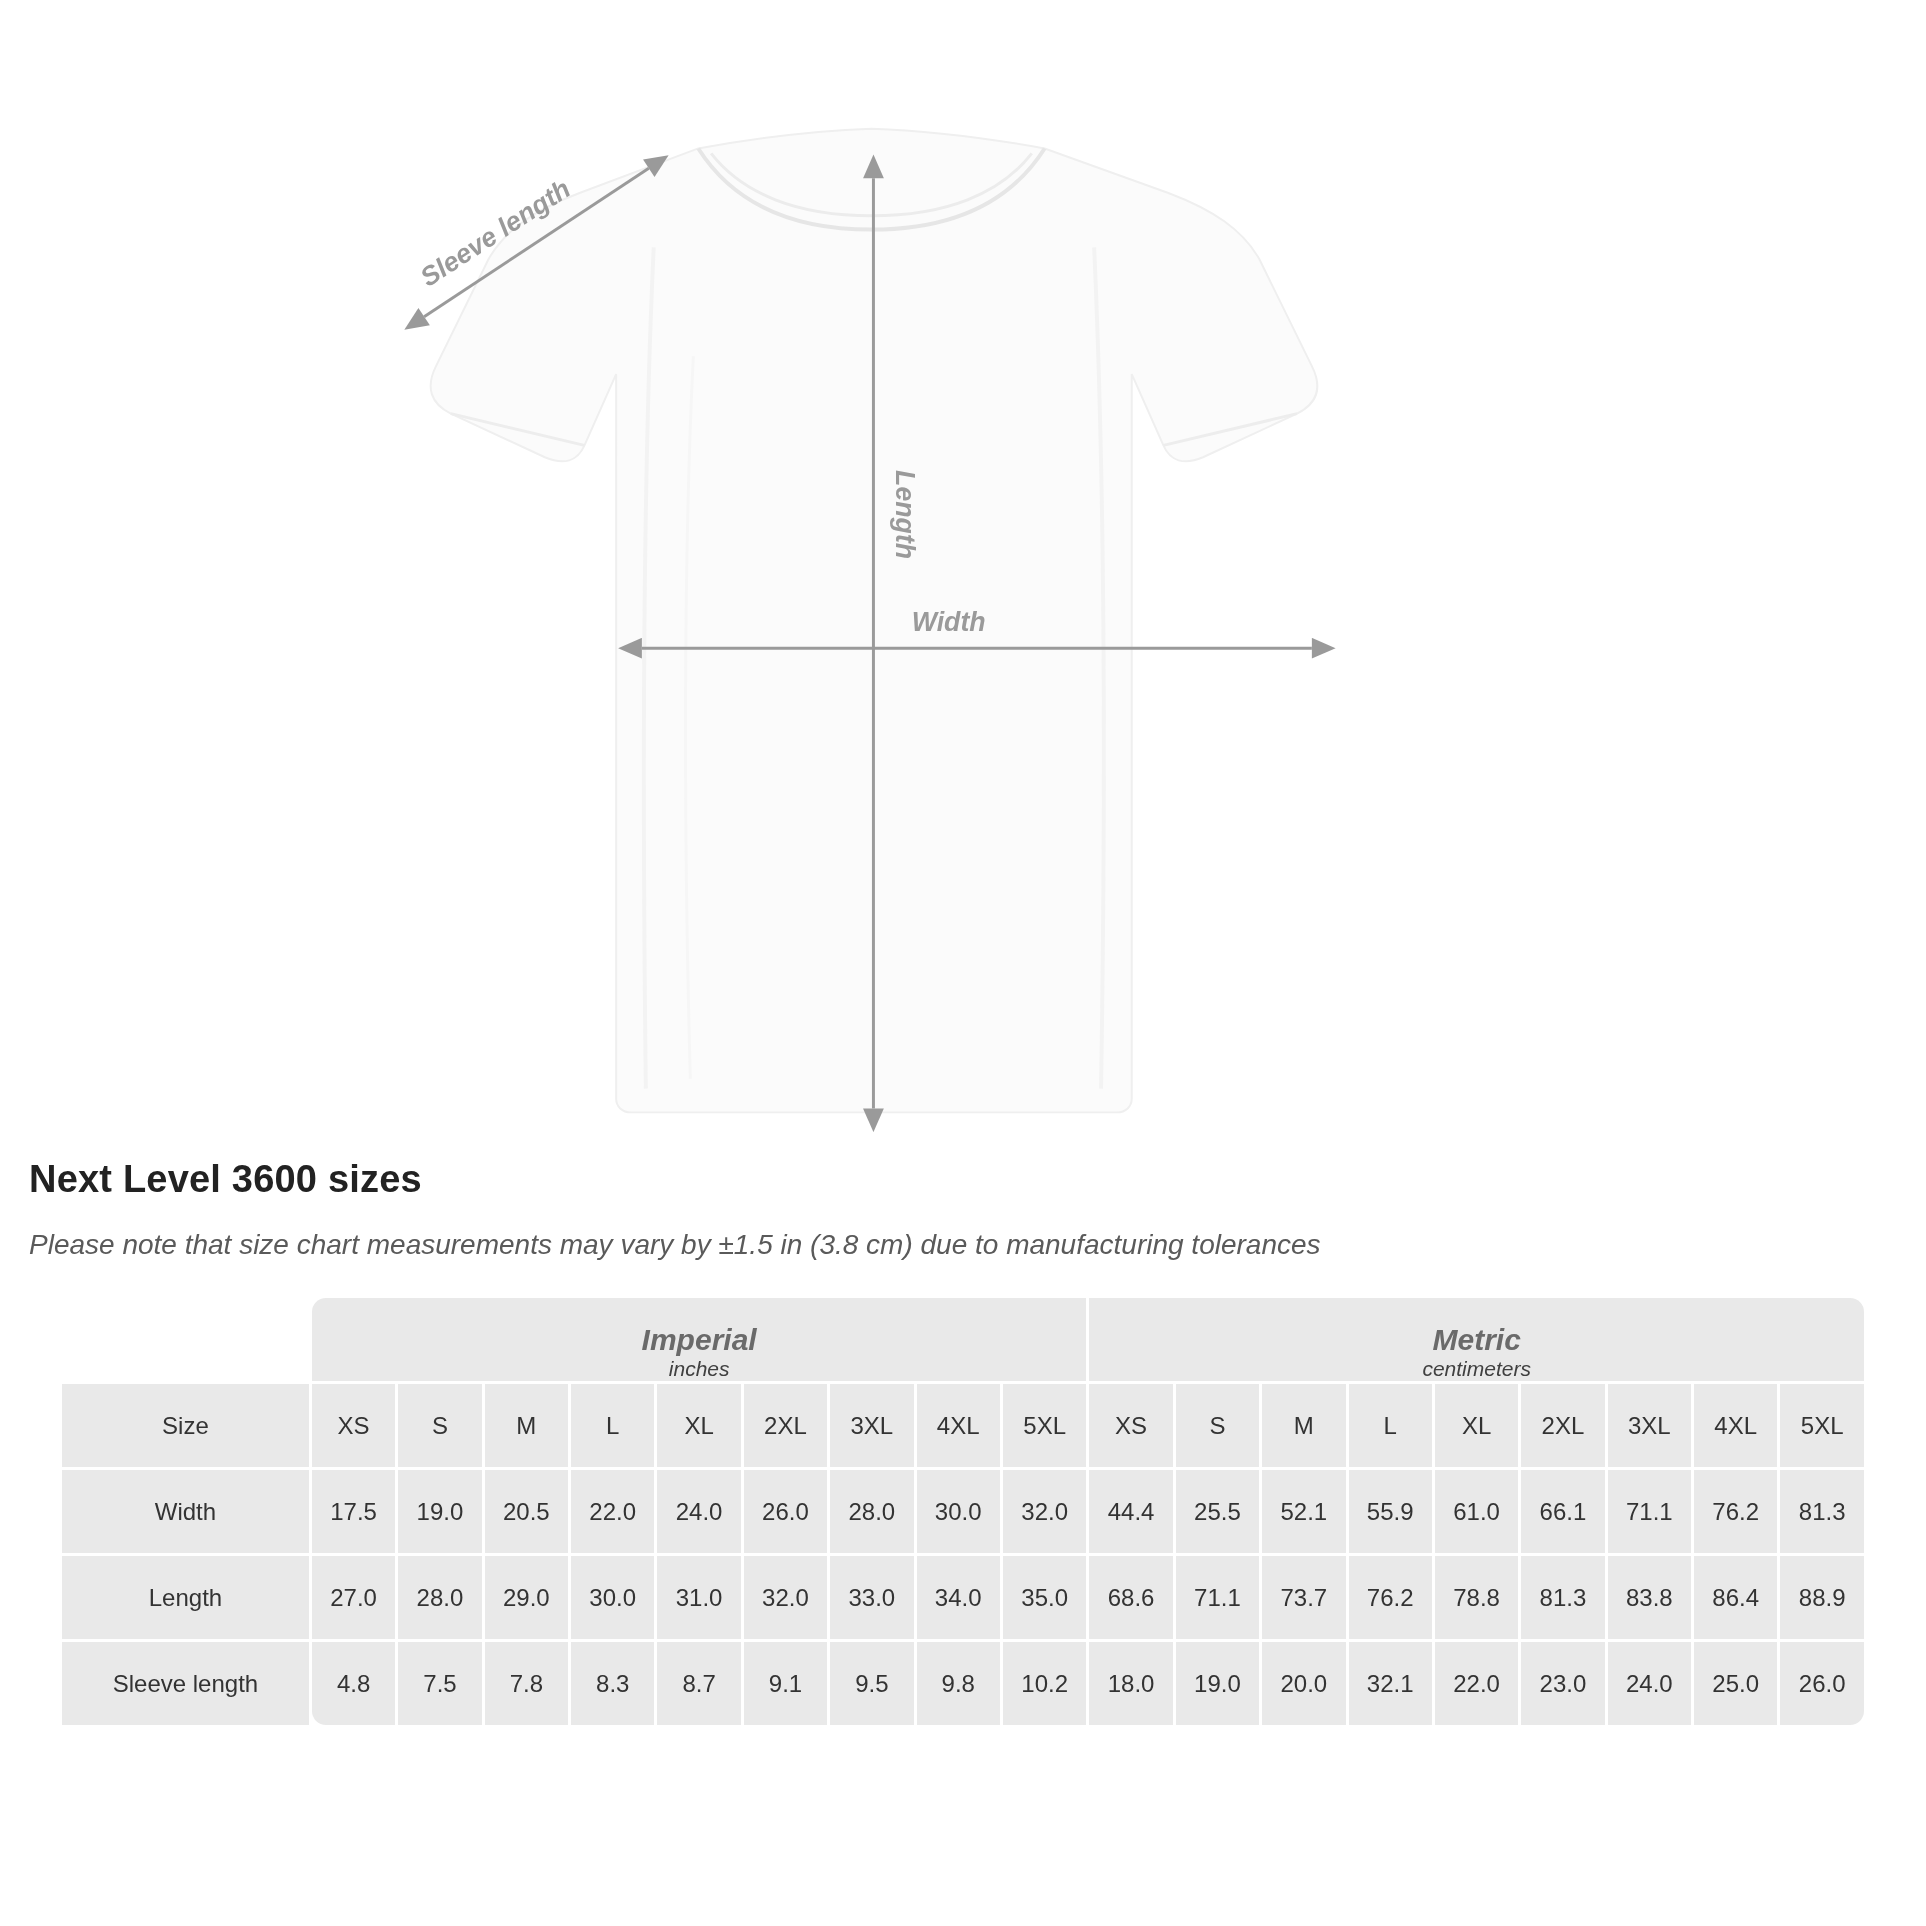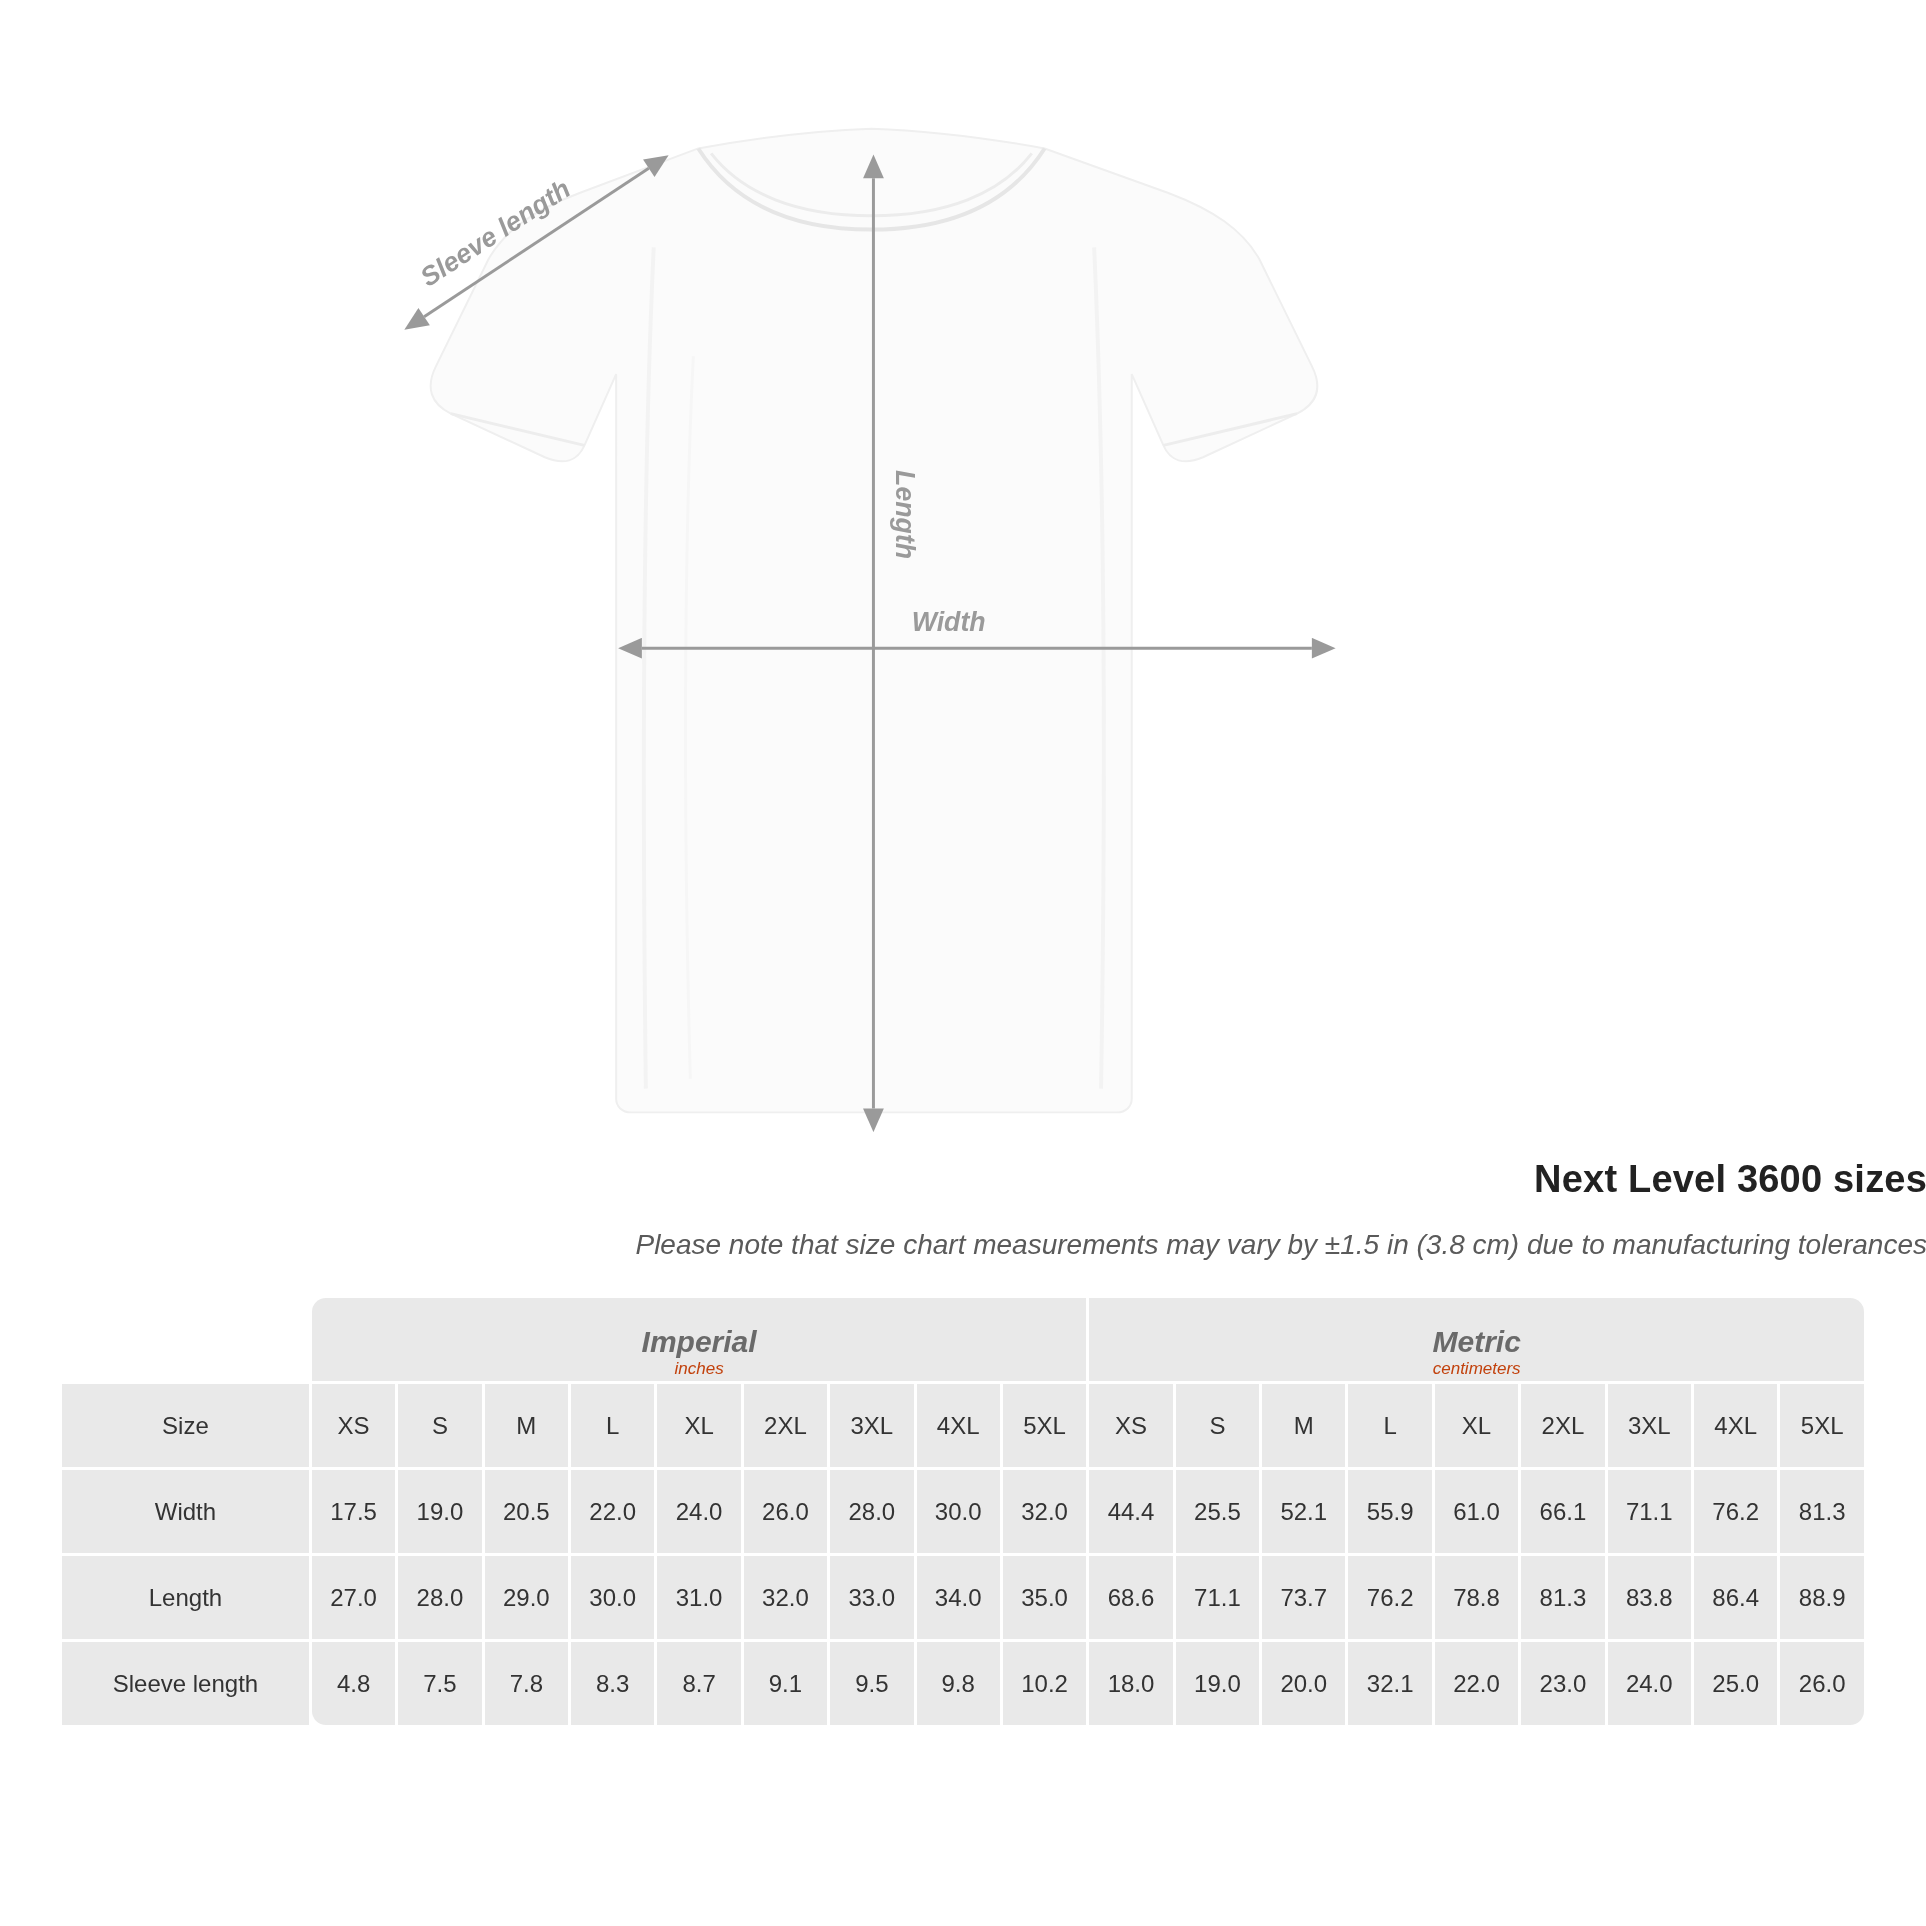--- a/index.html
+++ b/index.html
@@ -27,21 +27,21 @@
     height: 1148px;
   }
   .shirt-svg {
     position: absolute;
     left: 0;
     top: 0;
   }
 
   
   .titles {
-    text-align: right;
+    text-align: left;
     margin-top: 10px;
     padding-left: 29px;
   }
   .chart-title {
     font-size: 38px;
     font-weight: bold;
     color: #222222;
     letter-spacing: 0.2px;
   }
   .chart-note {
@@ -72,24 +72,24 @@
   }
   .unit-head {
     font-size: 30px;
     font-style: italic;
     font-weight: bold;
     color: #6a6a6a;
     line-height: 1.18;
     margin-top: 24px;
   }
   .unit-sub {
-    font-size: 17px;
+    font-size: 21px;
     font-style: italic;
     font-weight: normal;
-    color: #c2410c;
+    color: #404040;
   }
   .unit-cell {
     height: 117px;
   }
   .corner-cell {
     background: #ffffff !important;
   }
   .row-label {
     font-weight: bold;
     font-size: 25px;

